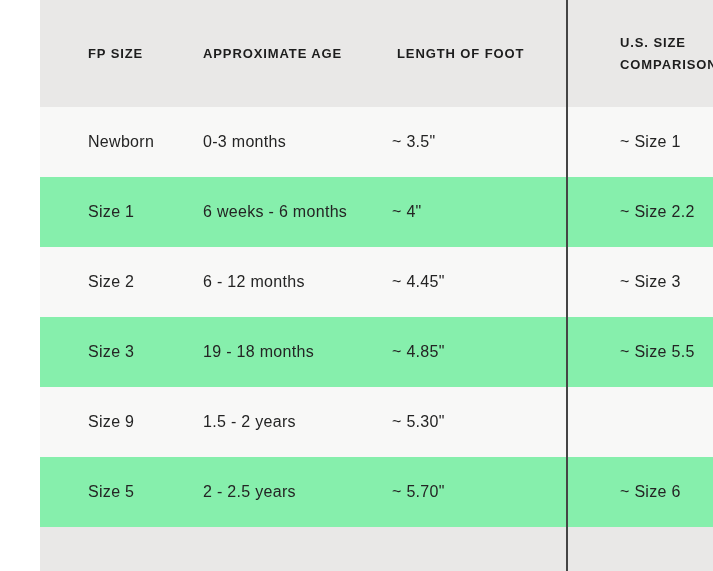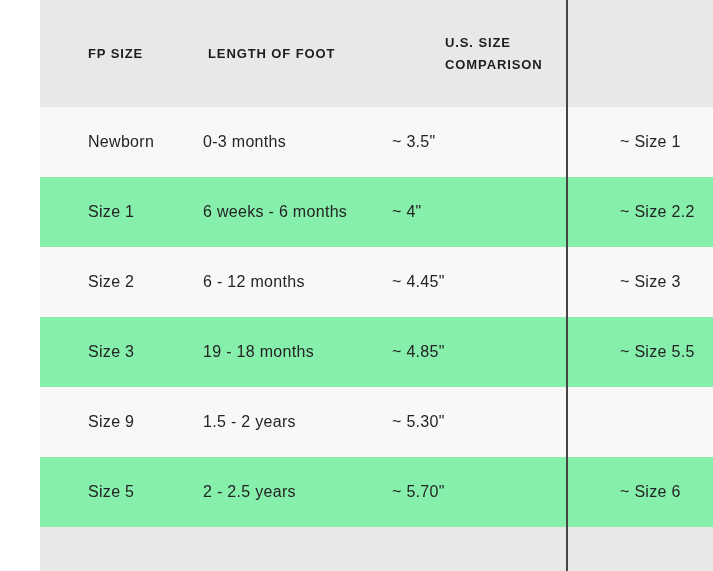--- a/index.html
+++ b/index.html
@@ -56,20 +56,21 @@
     background: #454545;
   }
 </style>
 </head>
 <body>
 
 <div class="size-chart">
 
   <div class="grid-row header-row">
     <div class="cell c0">FP SIZE</div>
+    <div class="cell c1">APPROXIMATE AGE</div>
     <div class="cell c2">LENGTH OF FOOT</div>
     <div class="cell c3">U.S. SIZE COMPARISON</div>
   </div>
 
   <div class="grid-row data-row light">
     <div class="cell c0">Newborn</div>
     <div class="cell c1">0-3 months</div>
     <div class="cell c2">~ 3.5"</div>
     <div class="cell c3">~ Size 1</div>
   </div>

